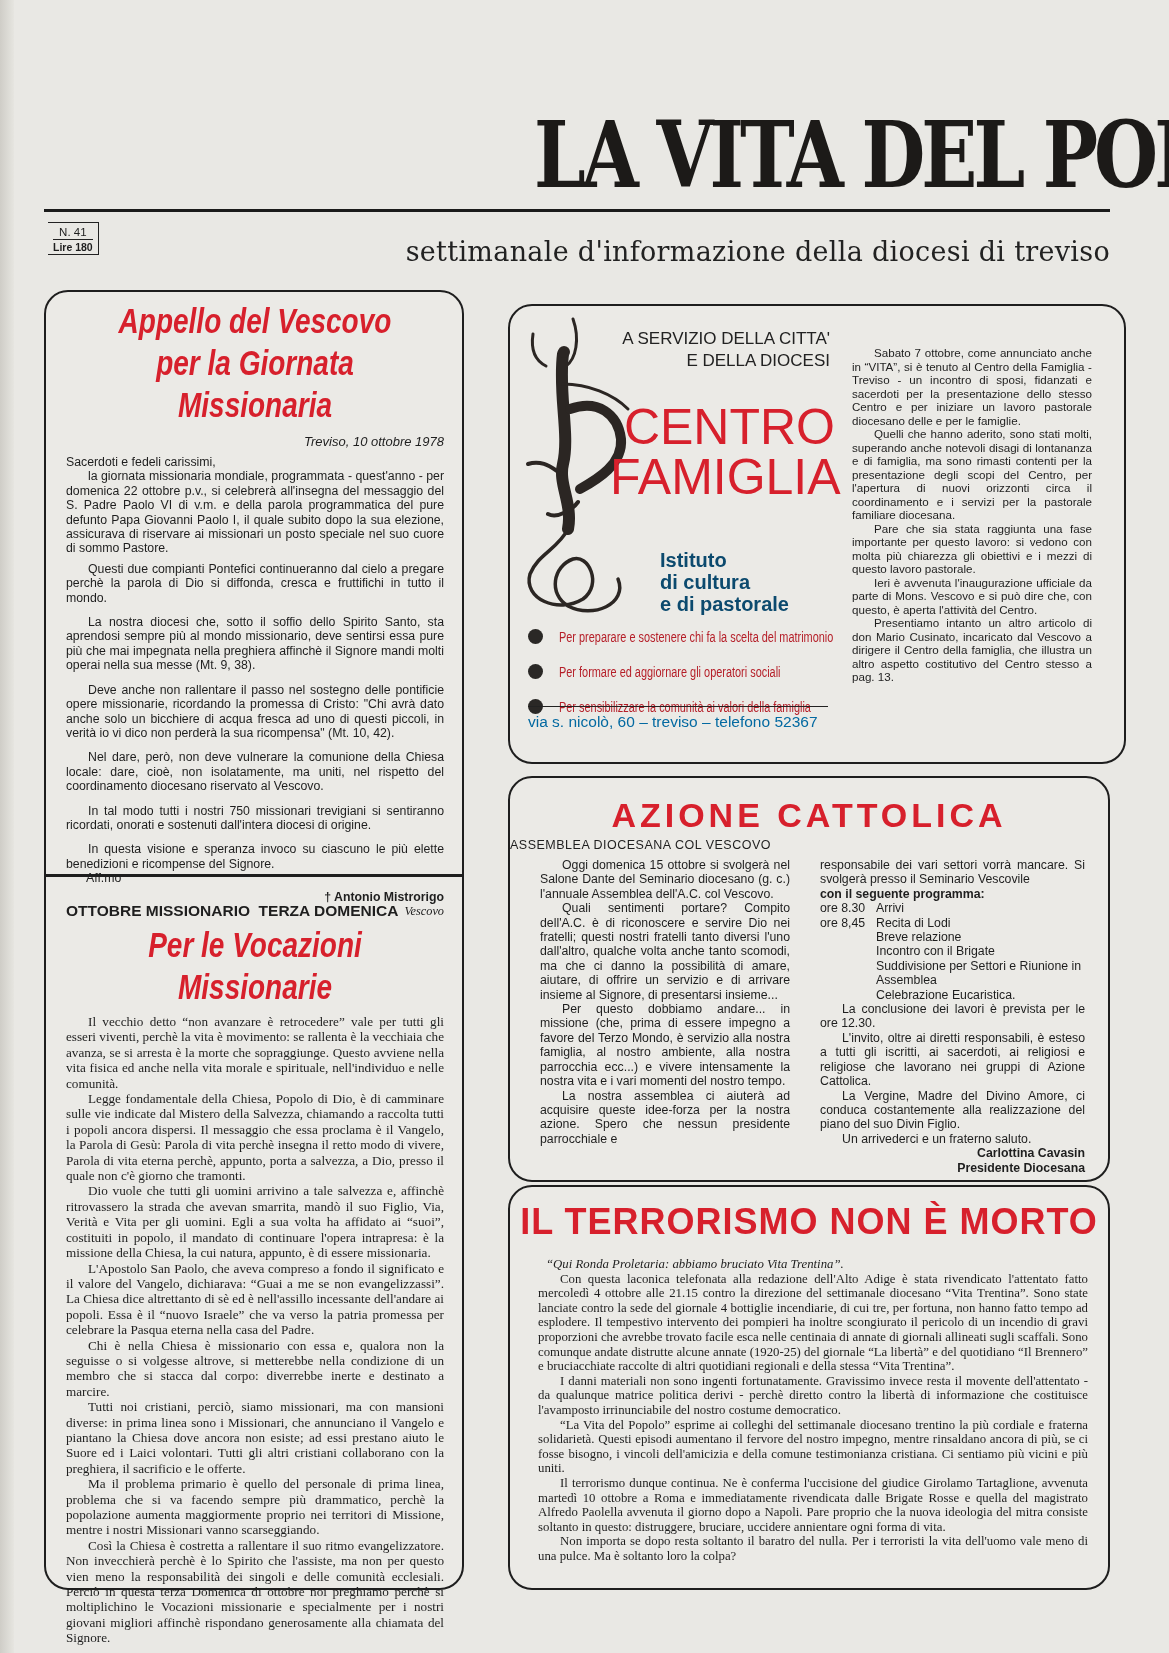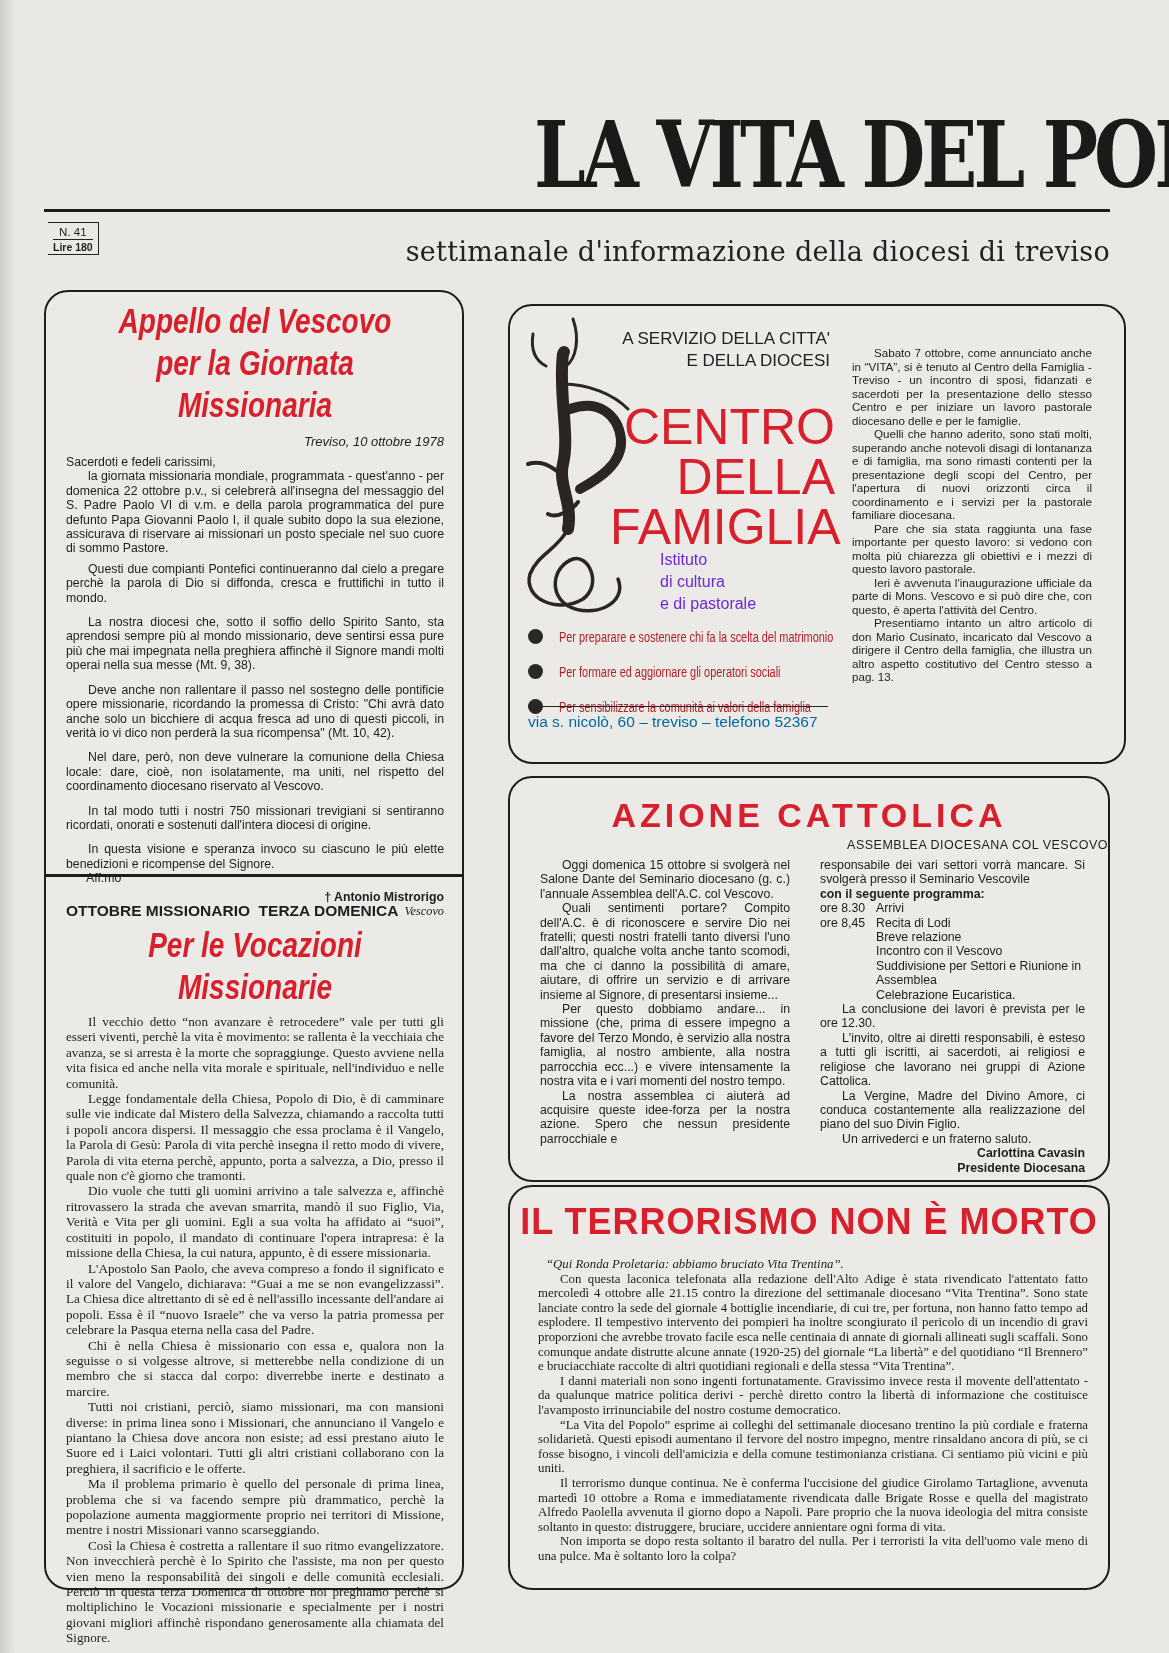--- a/index.html
+++ b/index.html
@@ -37,34 +37,34 @@
   .h-app { font-family: "Liberation Sans", sans-serif; font-style: italic; font-weight: bold;
     font-size: 35px; text-align: center; line-height: 42px; transform: scaleX(0.80); }
   .divider-left { position: absolute; left: 0; width: 100%; height: 2.5px; background: #1e1e1e; }
 
   
   #box-centro { left: 508px; top: 304px; width: 618px; height: 460px; }
   .centro-head { position: absolute; left: 100px; top: 22px; width: 220px; text-align: right;
     font-size: 17px; line-height: 22px; color: #222; }
   .centro-big { position: absolute; left: 100px; top: 96px; width: 225px; text-align: right;
     font-size: 50px; line-height: 50px; color: #d7202c; }
-  .centro-sub { position: absolute; left: 150px; top: 243px; font-size: 16px; line-height: 22px; color: #6d28d9; }
+  .centro-sub { position: absolute; left: 150px; top: 243px; font-size: 20px; line-height: 22px; color: #0c4a6e; font-weight: bold; }
   .bullets { position: absolute; left: 18px; top: 313px; width: 320px; }
   .bullet { display: flex; align-items: center; height: 35px; }
   .dot { width: 15px; height: 15px; border-radius: 50%; background: #2a2826; margin-right: 16px; flex: none; }
   .bullet span.t { color: #b51e28; font-size: 14px; transform: scaleX(0.78); transform-origin: left center; white-space: nowrap; }
   .centro-addr { position: absolute; left: 18px; top: 400px; width: 300px; border-top: 1.5px solid #222;
     padding-top: 6px; font-size: 15.5px; color: #0369a1; white-space: nowrap; }
   .centro-text { position: absolute; left: 342px; top: 40px; width: 240px; font-size: 11.6px; line-height: 13.5px; }
 
   
   #box-azione { left: 508px; top: 776px; width: 602px; height: 406px; }
   .az-title { position: absolute; left: 0; top: 18px; width: 100%; text-align: center;
     font-size: 34px; letter-spacing: 4px; font-weight: bold; color: #d7202c; }
-  .az-sub { position: absolute; left: 0; top: 60px; width: 100%; text-align: right; font-size: 12.5px; letter-spacing: 0.5px; }
+  .az-sub { position: absolute; left: 0; top: 60px; width: 100%; text-align: left; font-size: 12.5px; letter-spacing: 0.5px; }
   .az-col1 { position: absolute; left: 30px; top: 80px; width: 250px; }
   .az-col2 { position: absolute; left: 310px; top: 80px; width: 265px; }
   .prog { font-size: 12.3px; line-height: 14.4px; }
   .prog .row { display: flex; }
   .prog .time { width: 56px; flex: none; }
   .sign { text-align: right; font-weight: bold; font-size: 12.3px; line-height: 14.4px; }
 
   
   #box-terr { left: 508px; top: 1185px; width: 602px; height: 405px; }
   .terr-title { position: absolute; left: 0; top: 14px; width: 100%; text-align: center;
@@ -139,21 +139,20 @@
       <path d="M50 215 C40 235 20 240 12 260 C5 285 40 300 65 285 C85 270 70 240 55 245 C35 252 30 280 50 292 C75 305 110 290 100 265" stroke-width="3.5"></path>
     </g>
     <circle cx="46" cy="38" r="6" fill="#2b2623"></circle>
   </svg>
   <div class="centro-head">
     <div style="white-space:nowrap;">A SERVIZIO DELLA CITTA'</div>
     <div>E DELLA DIOCESI</div>
   </div>
   <div class="centro-big">
     <div>CENTRO</div>
-    <div>DELLA</div>
     <div>FAMIGLIA</div>
   </div>
   <div class="centro-sub">
     <div>Istituto</div>
     <div>di cultura</div>
     <div>e di pastorale</div>
   </div>
   <div class="bullets">
     <div class="bullet">
       <span class="dot"></span>
@@ -198,21 +197,21 @@
       <div class="row">
           <span class="time">ore 8,45</span>
           <span>Recita di Lodi</span>
         </div>
       <div class="row">
           <span class="time"></span>
           <span>Breve relazione</span>
         </div>
       <div class="row">
           <span class="time"></span>
-          <span>Incontro con il Vescovo</span>
+          <span>Incontro con il Brigate</span>
         </div>
       <div class="row">
           <span class="time"></span>
           <span>Suddivisione per Settori e Riunione in Assemblea</span>
         </div>
       <div class="row">
           <span class="time"></span>
           <span>Celebrazione Eucaristica.</span>
         </div>
     </div>

